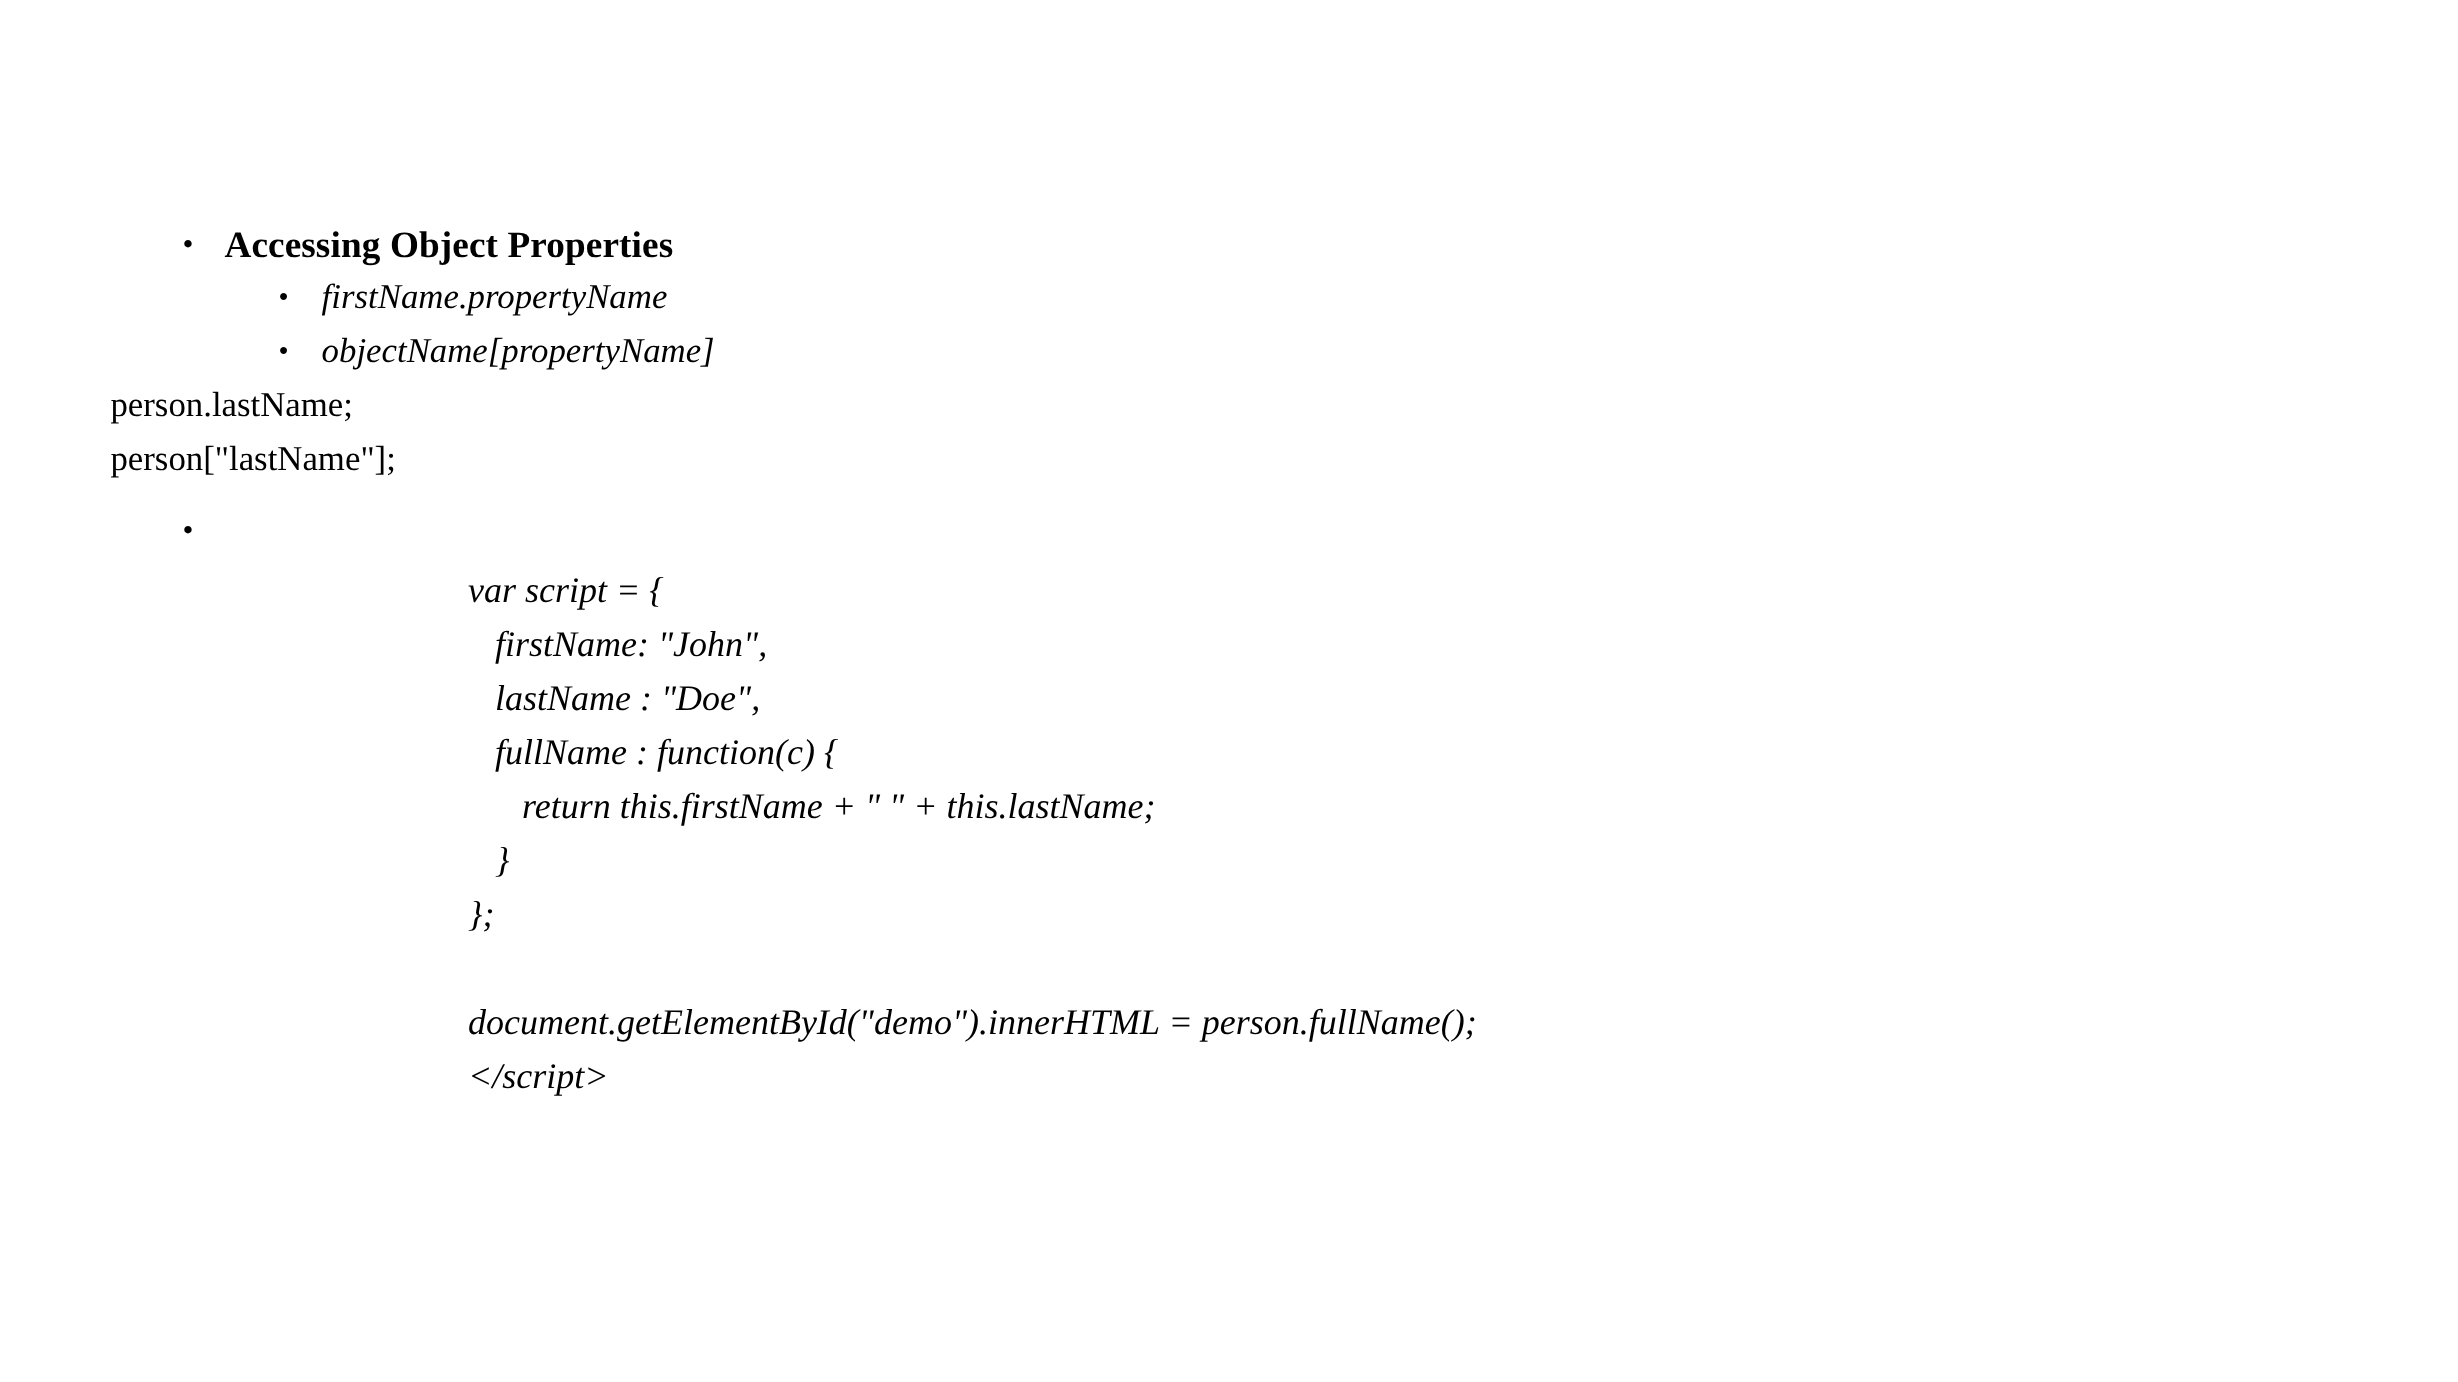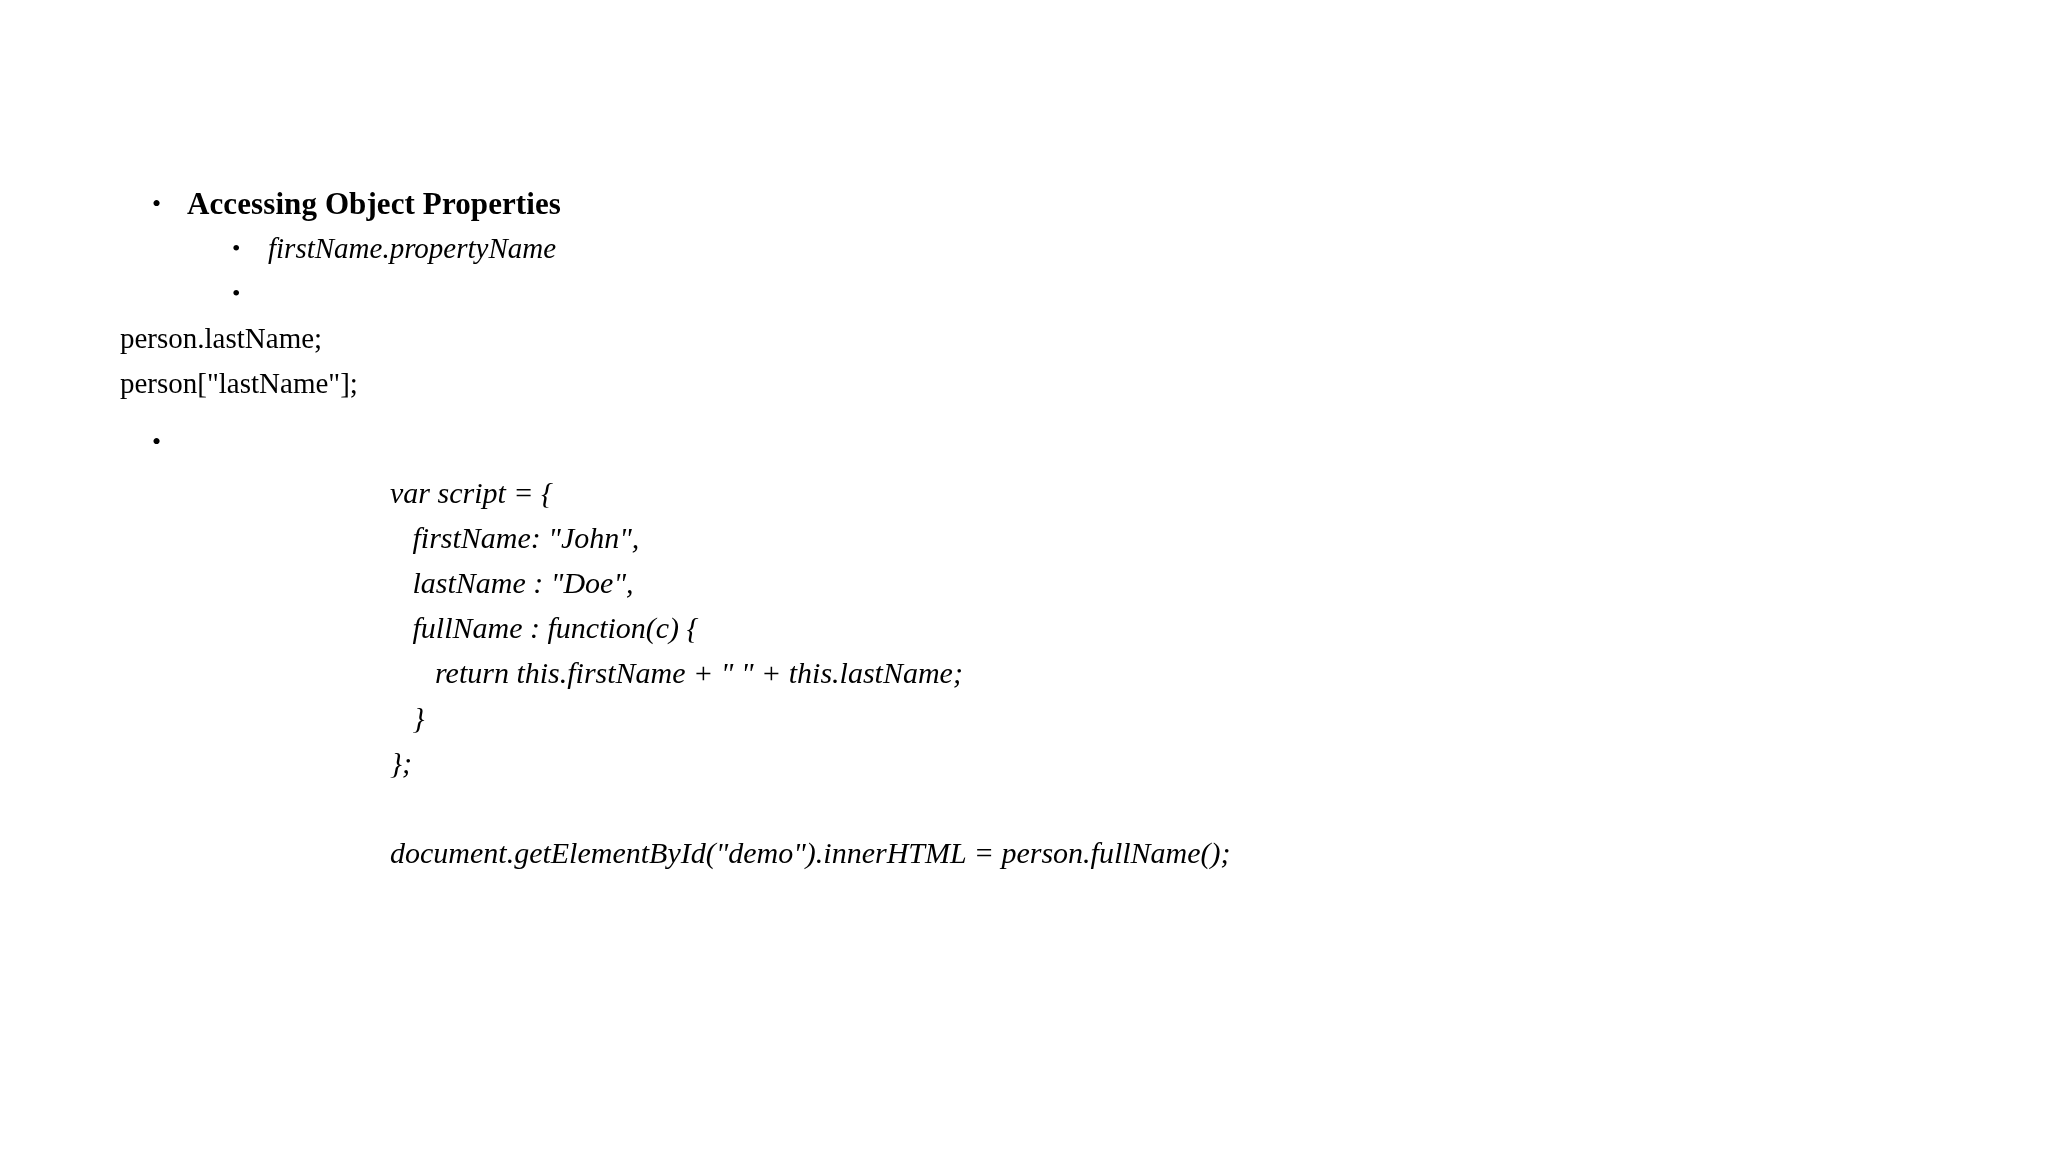--- a/index.html
+++ b/index.html
@@ -68,21 +68,21 @@
     font-size: 24px;
     line-height: 45px;
     font-style: normal;
   }
   .l2 .txt {
     white-space: pre;
   }
 
   
   .plain {
-    padding-left: 120px;
+    padding-left: 92px;
     font-size: 29px;
     line-height: 45px;
     font-style: normal;
     white-space: pre;
   }
 
   
   .codeblock {
     padding-left: 390px;
     font-size: 30px;
@@ -112,20 +112,21 @@
       <span class="txt">Accessing Object Properties</span>
     </div>
 
     <div class="l2">
       <span class="bullet">•</span>
       <span class="txt">firstName.propertyName</span>
     </div>
 
     <div class="l2">
       <span class="bullet">•</span>
+      <span class="txt">objectName[propertyName]</span>
     </div>
 
     <div class="plain">person.lastName;</div>
     <div class="plain">person["lastName"];</div>
 
     <div class="spacer-sm"></div>
 
     <div class="l1">
       <span class="bullet">•</span>
     </div>
@@ -135,16 +136,17 @@
     <div class="codeblock">
       <div class="codeline">var script = {</div>
       <div class="codeline">   firstName: "John",</div>
       <div class="codeline">   lastName : "Doe",</div>
       <div class="codeline">   fullName : function(c) {</div>
       <div class="codeline">      return this.firstName + " " + this.lastName;</div>
       <div class="codeline">   }</div>
       <div class="codeline">};</div>
       <div class="codeline blank"></div>
       <div class="codeline">document.getElementById("demo").innerHTML = person.fullName();</div>
+      <div class="codeline">&lt;/script&gt;</div>
     </div>
 
   </div>
 </div>
 
 </body></html>

